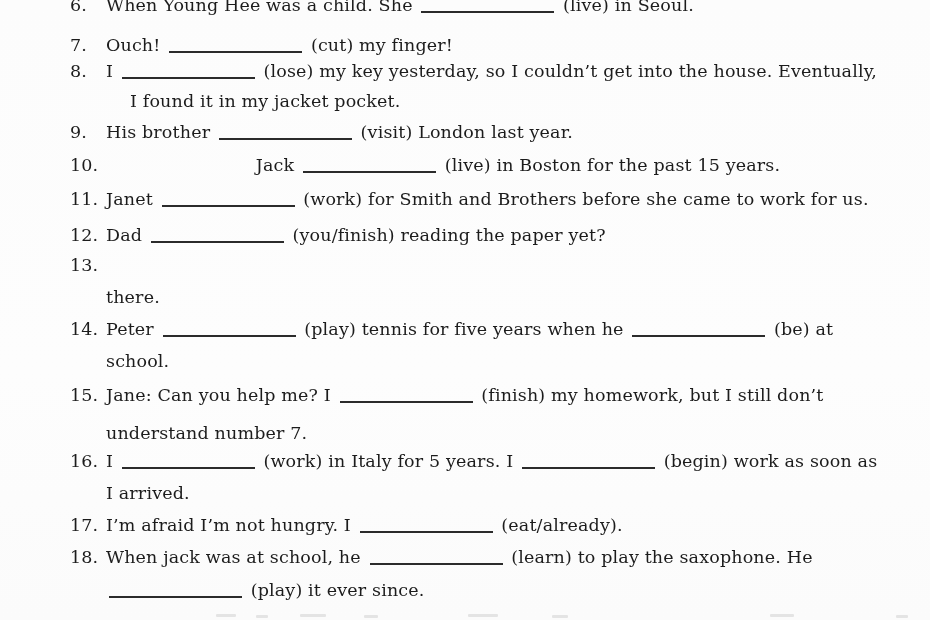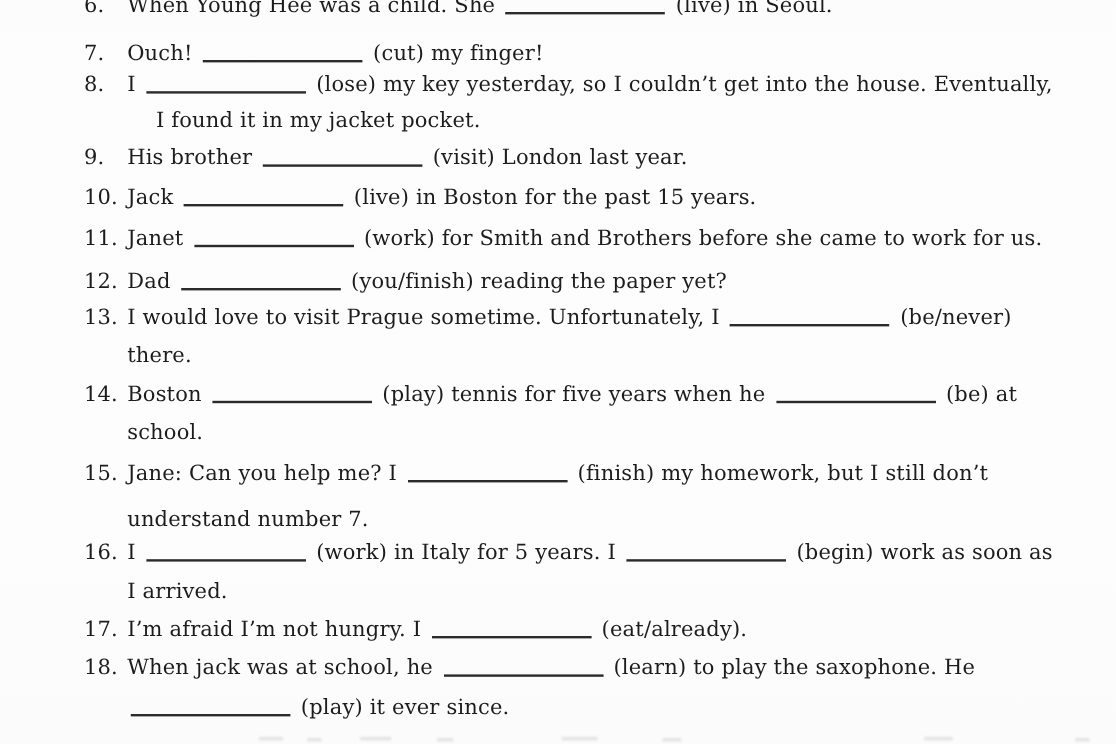--- a/index.html
+++ b/index.html
@@ -74,43 +74,42 @@
         <span class="content"><span>I </span><span class="blank"></span><span> (lose) my key yesterday, so I couldn’t get into the house. Eventually,</span></span>
       </div>
       <div class="line" style="top: 84px; margin-left: 24px;">
         <span class="num"></span>
         <span class="content"><span>I found it in my jacket pocket.</span></span>
       </div>
       <div class="line" style="top: 115px;">
         <span class="num">9.</span>
         <span class="content"><span>His brother </span><span class="blank"></span><span> (visit) London last year.</span></span>
       </div>
-      <div class="line" style="top: 148px;">
+      <div class="line" style="top: 148px; justify-content: center;">
         <span class="num">10.</span>
         <span class="content"><span>Jack </span><span class="blank"></span><span> (live) in Boston for the past 15 years.</span></span>
       </div>
       <div class="line" style="top: 182px;">
         <span class="num">11.</span>
         <span class="content"><span>Janet </span><span class="blank"></span><span> (work) for Smith and Brothers before she came to work for us.</span></span>
       </div>
       <div class="line" style="top: 218px;">
         <span class="num">12.</span>
         <span class="content"><span>Dad </span><span class="blank"></span><span> (you/finish) reading the paper yet?</span></span>
       </div>
       <div class="line" style="top: 248px;">
         <span class="num">13.</span>
-        <span class="content"><span>I would love to visit Prague sometime. Unfortunately, I </span><span class="blank"></span><span> (be/never)</span></span>
       </div>
       <div class="line" style="top: 280px;">
         <span class="num"></span>
         <span class="content"><span>there.</span></span>
       </div>
       <div class="line" style="top: 312px;">
         <span class="num">14.</span>
-        <span class="content"><span>Boston </span><span class="blank"></span><span> (play) tennis for five years when he </span><span class="blank"></span><span> (be) at</span></span>
+        <span class="content"><span>Peter </span><span class="blank"></span><span> (play) tennis for five years when he </span><span class="blank"></span><span> (be) at</span></span>
       </div>
       <div class="line" style="top: 344px;">
         <span class="num"></span>
         <span class="content"><span>school.</span></span>
       </div>
       <div class="line" style="top: 378px;">
         <span class="num">15.</span>
         <span class="content"><span>Jane: Can you help me? I </span><span class="blank"></span><span> (finish) my homework, but I still don’t</span></span>
       </div>
       <div class="line" style="top: 410px; align-items: flex-end;">

